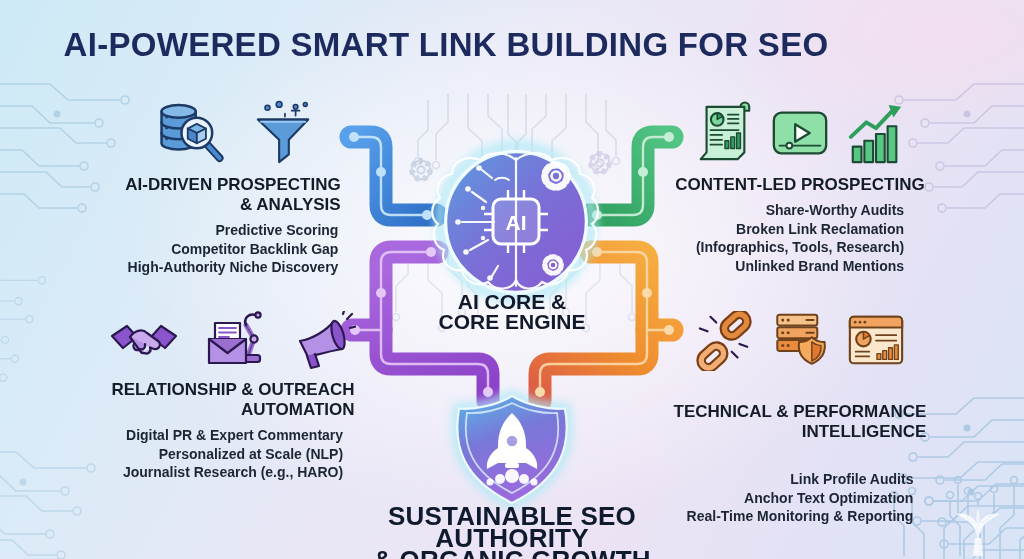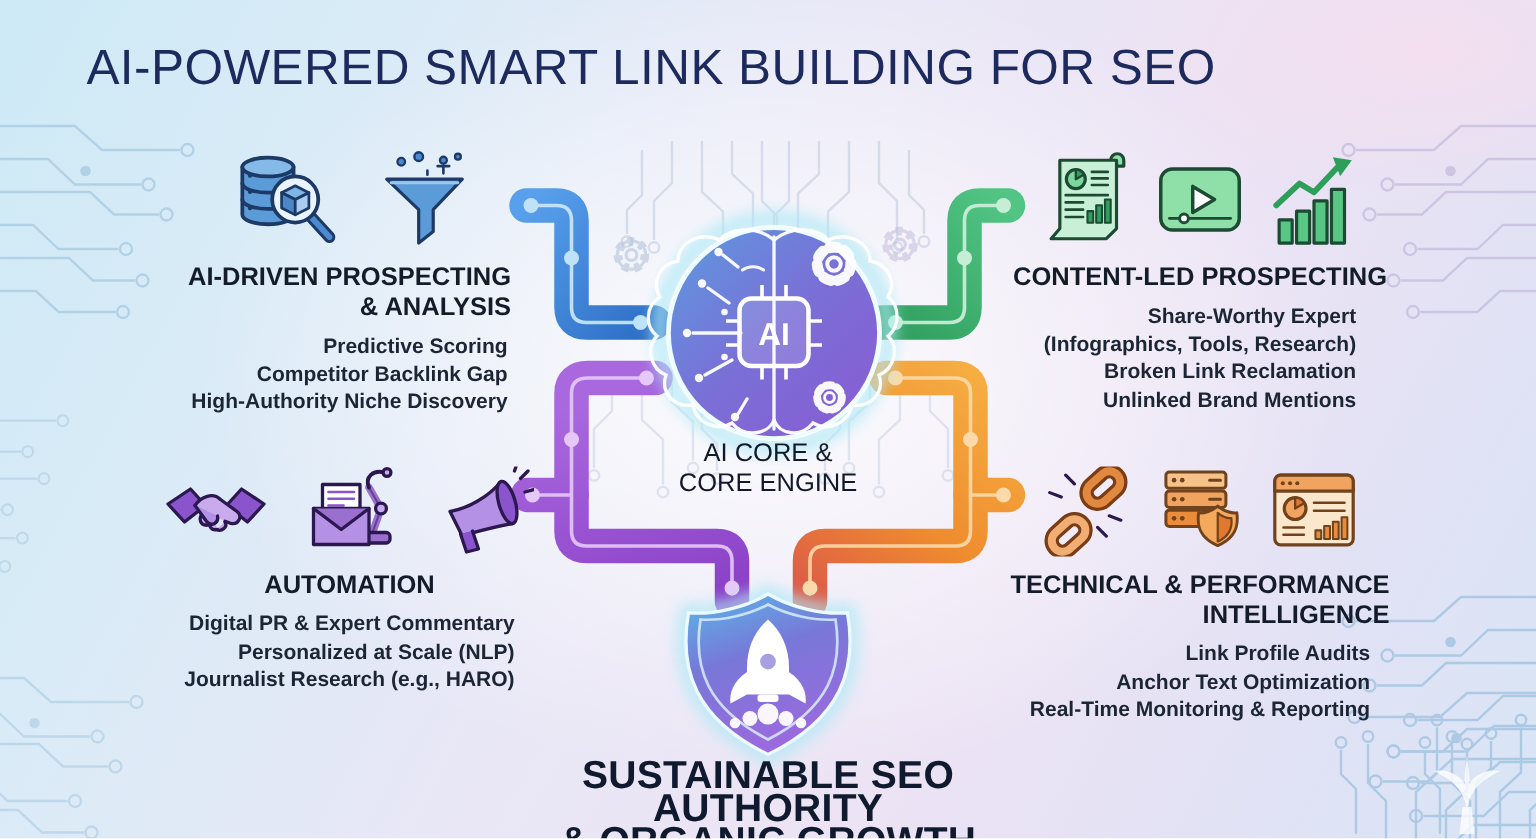--- a/index.html
+++ b/index.html
@@ -4,31 +4,31 @@
 <style>
   html,body{margin:0;padding:0;}
   #canvas{position:relative;width:1024px;height:559px;overflow:hidden;
     font-family:"Liberation Sans",sans-serif;
     background:
       radial-gradient(30% 26% at 93% 6%, rgba(244,222,238,.9), rgba(244,222,238,0) 70%),
       radial-gradient(60% 78% at 50% 45%, rgba(255,255,255,.9), rgba(255,255,255,0) 62%),
       linear-gradient(118deg,#cdeaf6 0%,#d9ebf7 20%,#e9e7f6 45%,#ece3f4 66%,#e2e2f5 84%,#d7e5f6 100%);}
   #scene{position:absolute;left:0;top:0;}
   .title{position:absolute;top:26px;left:0;width:868px;text-align:center;
-    font-size:33px;font-weight:normal;letter-spacing:.3px;color:#1d2a5e;}
+    font-size:33px;font-weight:bold;letter-spacing:.3px;color:#1d2a5e;padding-left:12px;}
   .sec{position:absolute;width:290px;display:flex;flex-direction:column;align-items:center;text-align:right;}
   #sec-tl{left:88px;top:94px;}  #sec-tr{left:655px;top:94px;}
-  #sec-bl{left:88px;top:299px;} #sec-br{left:655px;top:299px;}
+  #sec-bl{left:88px;top:299px;} #sec-br{left:655px;top:299px;gap:22px;}
   .icons{display:flex;align-items:flex-end;justify-content:center;gap:24px;height:72px;}
   #sec-tr .icons,#sec-br .icons{gap:14px;}
   .icons svg{display:block;}
   .heading{font-size:17px;line-height:20px;font-weight:bold;color:#141c2a;margin-top:9px;}
   .bullets{margin-top:6px;font-size:14px;line-height:18.5px;font-weight:bold;color:#1c2534;}
   .core-label{position:absolute;left:382px;top:292px;width:260px;text-align:center;
-    font-size:17px;line-height:20px;font-weight:normal;color:#11192b;}
+    font-size:21px;line-height:20px;font-weight:bold;color:#11192b;}
   .footer-label{position:absolute;left:327px;top:505px;width:370px;text-align:center;
     font-size:26px;line-height:22px;font-weight:bold;color:#101a2e;letter-spacing:.2px;}
   #scene text{font-family:"Liberation Sans",sans-serif;}
 </style>
 </head>
 <body>
 
 <div id="canvas">
 
 <svg id="scene" width="1024" height="559" viewBox="0 0 1024 559">
@@ -312,23 +312,23 @@
         <path d="M6 38 L22 23 L32 29 L48 12" fill="none" stroke="#2e9e5b" stroke-width="4" stroke-linecap="round"></path>
         <polygon points="45,5 58,7 50,18" fill="#2e9e5b" stroke="none"></polygon>
       </g>
     </svg>
   </div>
   <div class="heading">
     <div>CONTENT-LED PROSPECTING</div>
     <div></div>
   </div>
   <div class="bullets">
-    <div>Share-Worthy Expert</div>
+    <div>Share-Worthy Audits</div>
+    <div>Broken Link Reclamation</div>
     <div>(Infographics, Tools, Research)</div>
-    <div>Broken Link Reclamation</div>
     <div>Unlinked Brand Mentions</div>
   </div>
 </section>
 
 <section class="sec" id="sec-bl">
   <div class="icons">
     <svg width="68" height="60" viewBox="0 0 68 60">
       <g stroke="#2c1850" stroke-width="2.2" stroke-linejoin="round" stroke-linecap="round">
         <polygon points="2,25 17,15 27,26 13,37" fill="#8a55cc"></polygon>
         <polygon points="66,25 51,15 41,26 55,37" fill="#8a55cc"></polygon>
@@ -354,20 +354,21 @@
     <svg width="64" height="60" viewBox="0 0 64 60">
       <g stroke="#2c1850" stroke-width="2.2" stroke-linejoin="round" stroke-linecap="round">
         <path d="M8 30 C20 28 34 20 42 10 L50 38 C38 40 24 44 16 46 Z" fill="#b491e4"></path>
         <ellipse cx="46" cy="24" rx="5.5" ry="14.5" transform="rotate(-16 46 24)" fill="#8a55cc"></ellipse>
         <path d="M15 45 l4 12 8 -2 -4 -12" fill="#8a55cc"></path>
         <path d="M55 8 l5 -5 M58 17 l7 -2 M51 3 l1 -3" fill="none"></path>
       </g>
     </svg>
   </div>
   <div class="heading">
+    <div>RELATIONSHIP &amp; OUTREACH</div>
     <div>AUTOMATION</div>
   </div>
   <div class="bullets">
     <div>Digital PR &amp; Expert Commentary</div>
     <div>Personalized at Scale (NLP)</div>
     <div>Journalist Research (e.g., HARO)</div>
   </div>
 </section>
 
 <section class="sec" id="sec-br">

